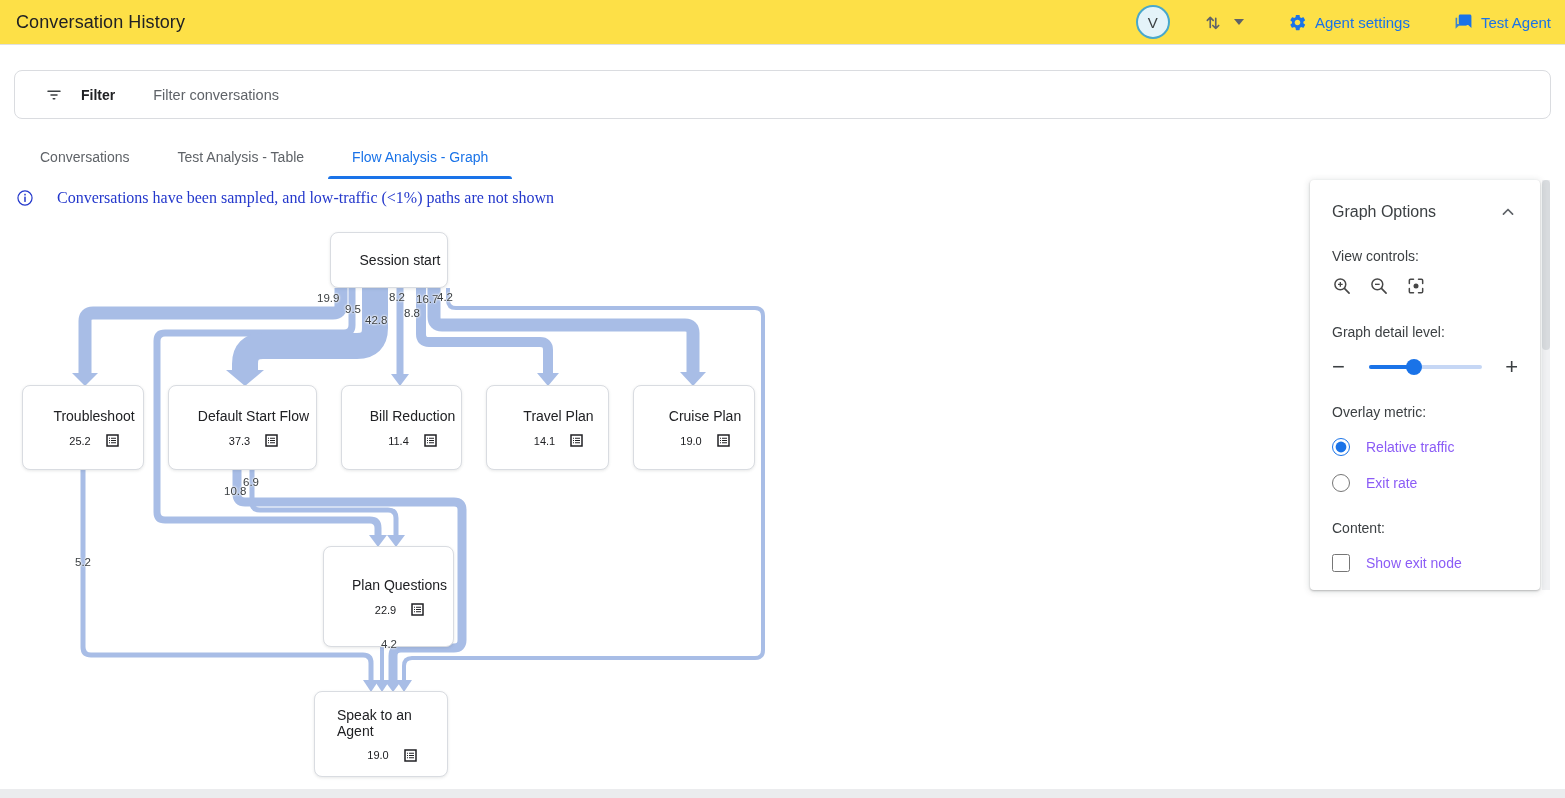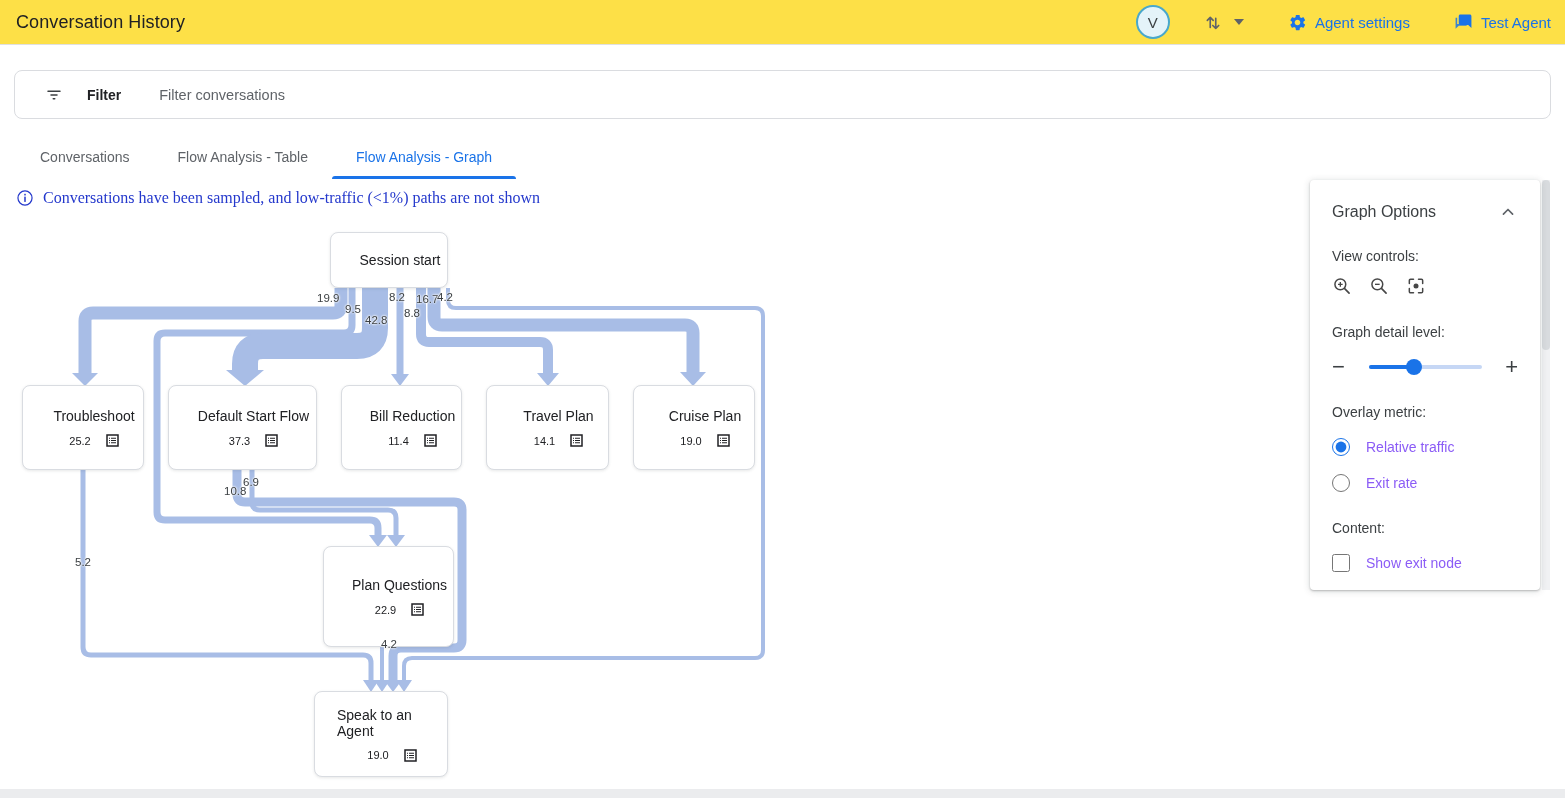--- a/index.html
+++ b/index.html
@@ -15,34 +15,34 @@
     display: flex; align-items: center; justify-content: center; font-size: 15px; color: #3c4043; cursor: pointer; }
   .sort-wrap { display: flex; align-items: center; margin-left: 32px; cursor: pointer; }
   .caret { width: 0; height: 0; border-left: 5px solid transparent; border-right: 5px solid transparent;
     border-top: 6px solid #5f6368; margin-left: 10px; }
   .hbtn { display: flex; align-items: center; gap: 8px; color: #1a73e8; font-size: 15px; font-weight: 500;
     margin-left: 44px; cursor: pointer; }
 
   
   .filter-bar { position: absolute; left: 14px; top: 70px; width: 1537px; height: 49px;
     border: 1px solid #dadce0; border-radius: 8px; display: flex; align-items: center; background: #fff; cursor: text; }
-  .filter-label { font-size: 14px; font-weight: 700; color: #202124; margin-left: 24px; }
+  .filter-label { font-size: 14px; font-weight: 700; color: #202124; margin-left: 18px; }
   .filter-placeholder { font-size: 14.5px; color: #5f6368; margin-left: 38px; }
   .filter-icon { margin-left: 30px; }
 
   
   .tabs { position: absolute; left: 16px; top: 135px; height: 44px; display: flex; }
   .tab { font-size: 14px; font-weight: 500; color: #5f6368; padding: 14px 24px 0 24px; height: 44px;
     position: relative; cursor: pointer; white-space: nowrap; }
   .tab.active { color: #1a73e8; }
   .tab.active::after { content: ""; position: absolute; left: 0; right: 0; bottom: 0; height: 3px;
     background: #1a73e8; border-radius: 3px 3px 0 0; }
 
   
-  .notice { position: absolute; left: 16px; top: 189px; display: flex; align-items: flex-end; gap: 9px; z-index: 5; }
+  .notice { position: absolute; left: 16px; top: 189px; display: flex; align-items: flex-end; gap: 23px; z-index: 5; }
   .notice-text { font-family: "Liberation Serif", serif; font-size: 16px; color: #2438cc; }
 
   
   .graph { position: absolute; left: 0; top: 180px; width: 800px; height: 618px; }
   .graph svg.edges { position: absolute; left: 0; top: 0; }
   .edge { fill: none; stroke: #a8bde6; }
   .ah { fill: #a8bde6; }
   .node { position: absolute; background: #fff; border: 1px solid #d9dce1; border-radius: 8px;
     box-shadow: 0 1px 3px rgba(60,64,67,.12); display: flex; flex-direction: column; align-items: center;
     justify-content: center; gap: 10px; cursor: pointer; z-index: 2; padding-left: 22px; }
@@ -114,21 +114,21 @@
 <div class="filter-bar">
   <svg class="filter-icon" width="18" height="18" viewBox="0 0 24 24">
     <path d="M4 7 h16 M8 12 h8 M11 17 h2" stroke="#3c4043" stroke-width="2" stroke-linecap="round"></path>
   </svg>
   <span class="filter-label">Filter</span>
   <span class="filter-placeholder">Filter conversations</span>
 </div>
 
 <div class="tabs">
   <div class="tab">Conversations</div>
-  <div class="tab">Flow Analysis - Table</div>
+  <div class="tab">Test Analysis - Table</div>
   <div class="tab active">Flow Analysis - Graph</div>
 </div>
 
 <div class="notice">
   <svg width="18" height="18" viewBox="0 0 24 24">
     <circle cx="12" cy="12" r="9.4" fill="none" stroke="#2438cc" stroke-width="1.6"></circle>
     <rect x="11" y="10.2" width="2" height="7" fill="#2438cc"></rect>
     <rect x="11" y="6.4" width="2" height="2.2" fill="#2438cc"></rect>
   </svg>
   <span class="notice-text">Conversations have been sampled, and low-traffic (&lt;1%) paths are not shown</span>

